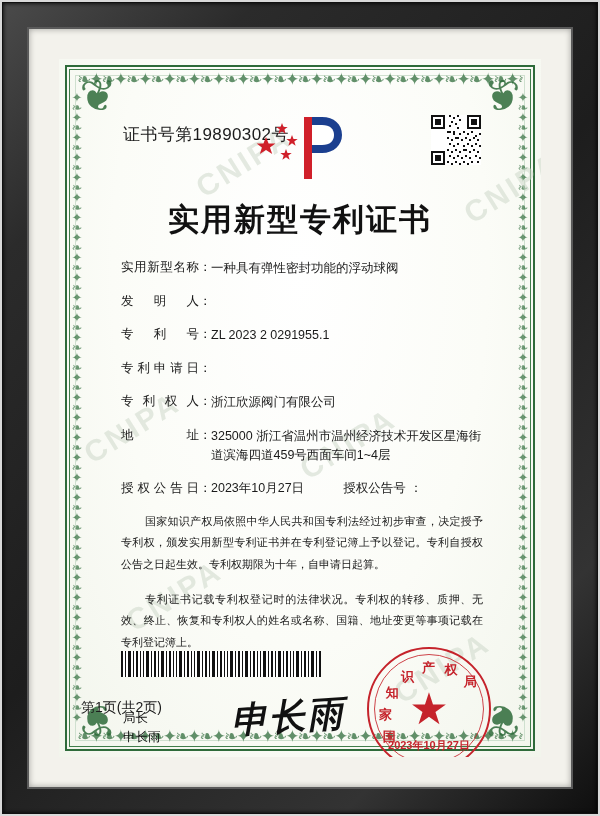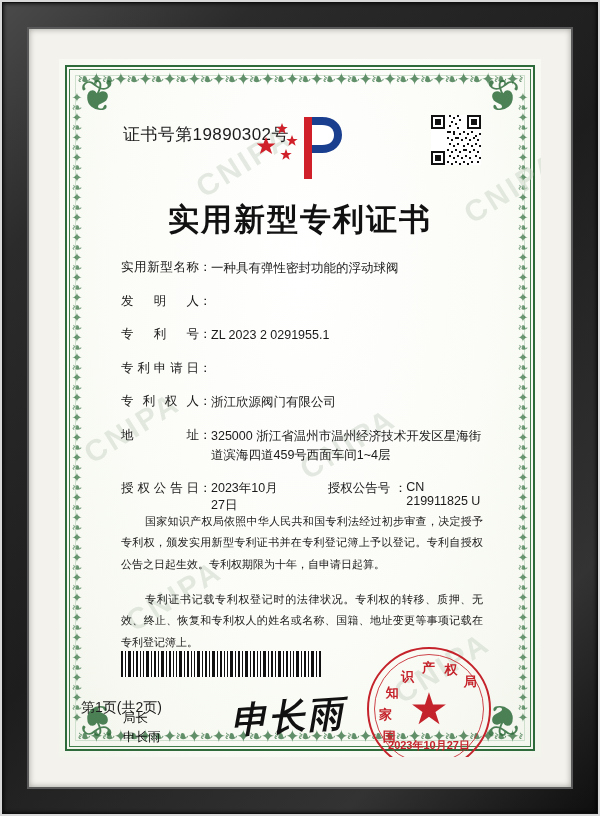--- a/index.html
+++ b/index.html
@@ -396,21 +396,20 @@
                     <span>公</span>
                     <span>告</span>
                     <span>日</span>
                 </div>
                 <div class="f-sep">：</div>
                 <div>2023年10月27日</div>
               </div>
               <div class="grant-right">
                 <div class="gl2">授权公告号</div>
                 <div class="f-sep">：</div>
-                <div>CN 219911825 U</div>
               </div>
             </div>
 
           </div>
 
           <div class="para para1">国家知识产权局依照中华人民共和国专利法经过初步审查，决定授予专利权，颁发实用新型专利证书并在专利登记簿上予以登记。专利自授权公告之日起生效。专利权期限为十年，自申请日起算。</div>
           <div class="para para2">专利证书记载专利权登记时的法律状况。专利权的转移、质押、无效、终止、恢复和专利权人的姓名或名称、国籍、地址变更等事项记载在专利登记簿上。</div>
 
           <div class="barcode">
             <svg viewBox="0 0 200 26" width="200" height="26" shape-rendering="crispEdges" aria-hidden="true">

